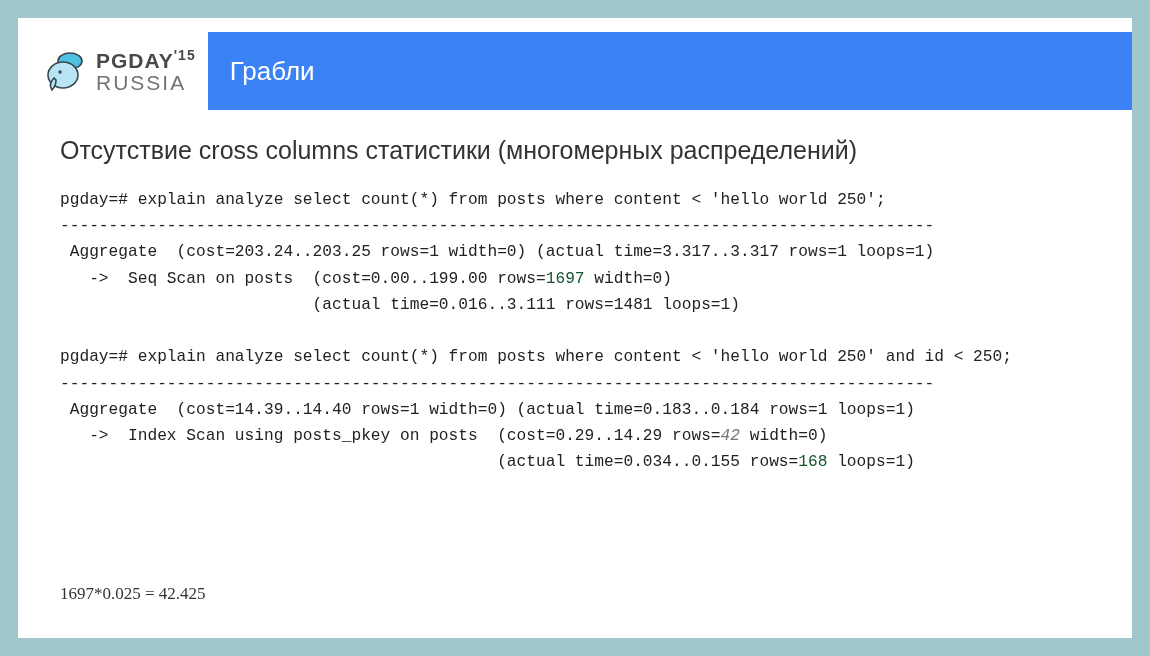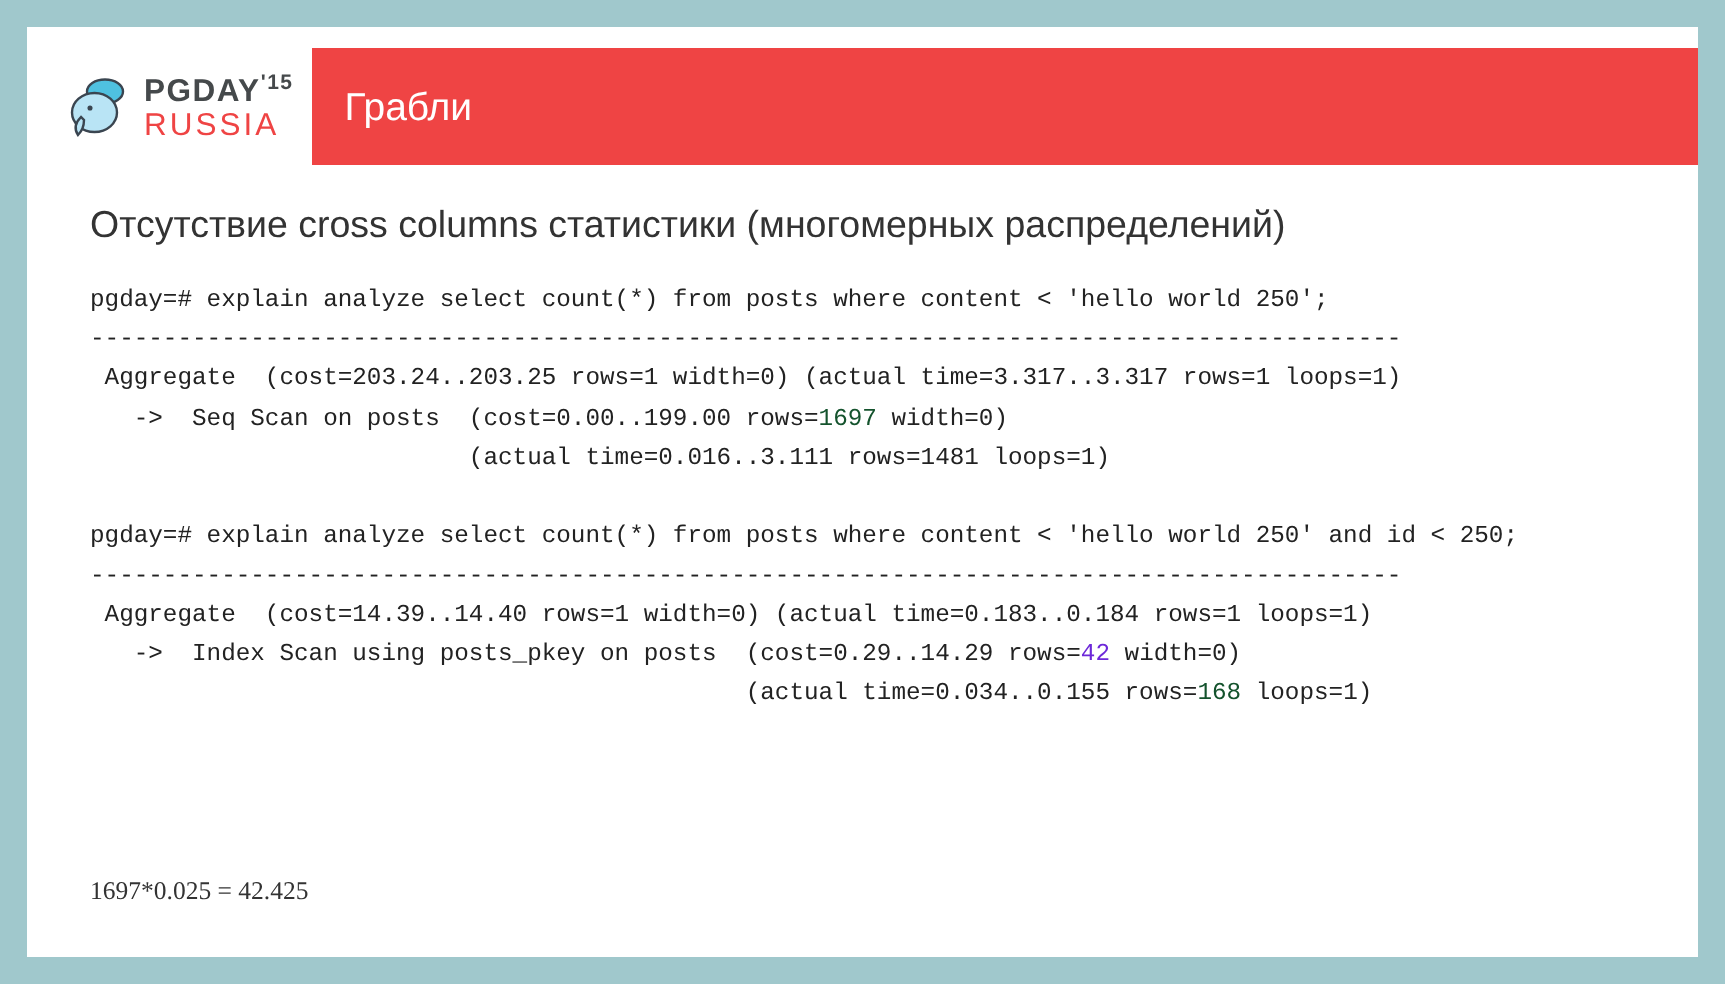--- a/index.html
+++ b/index.html
@@ -48,25 +48,25 @@
   }
   .logo-line1 .num {
     font-size: 14px;
     vertical-align: super;
     color: #45494b;
   }
   .logo-line2 {
     font-size: 21px;
     font-weight: 400;
     letter-spacing: 2px;
-    color: #ef4444;
+    color: #737373;
   }
   .title-bar {
     flex: 1;
-    background: #ef4444;
+    background: #3b82f6;
     display: flex;
     align-items: center;
     padding-left: 22px;
   }
   .title-bar-text {
     color: #ffffff;
     font-size: 26px;
     font-weight: 300;
   }
   .content {
@@ -80,21 +80,21 @@
     font-weight: 400;
   }
   .code {
     font-family: "Courier New", Courier, monospace;
     font-size: 16.2px;
     line-height: 1.62;
     white-space: pre;
     color: #222;
   }
   .hl-blue { color: #14532d; }
-  .hl-red { color: #6d28d9; }
+  .hl-red { color: #737373; font-style: italic; }
   .footnote {
     position: absolute;
     left: 42px;
     bottom: 34px;
     font-size: 17px;
     color: #333;
     font-family: Georgia, 'Times New Roman', serif;
   }
   .footer-brand {
     position: absolute;

